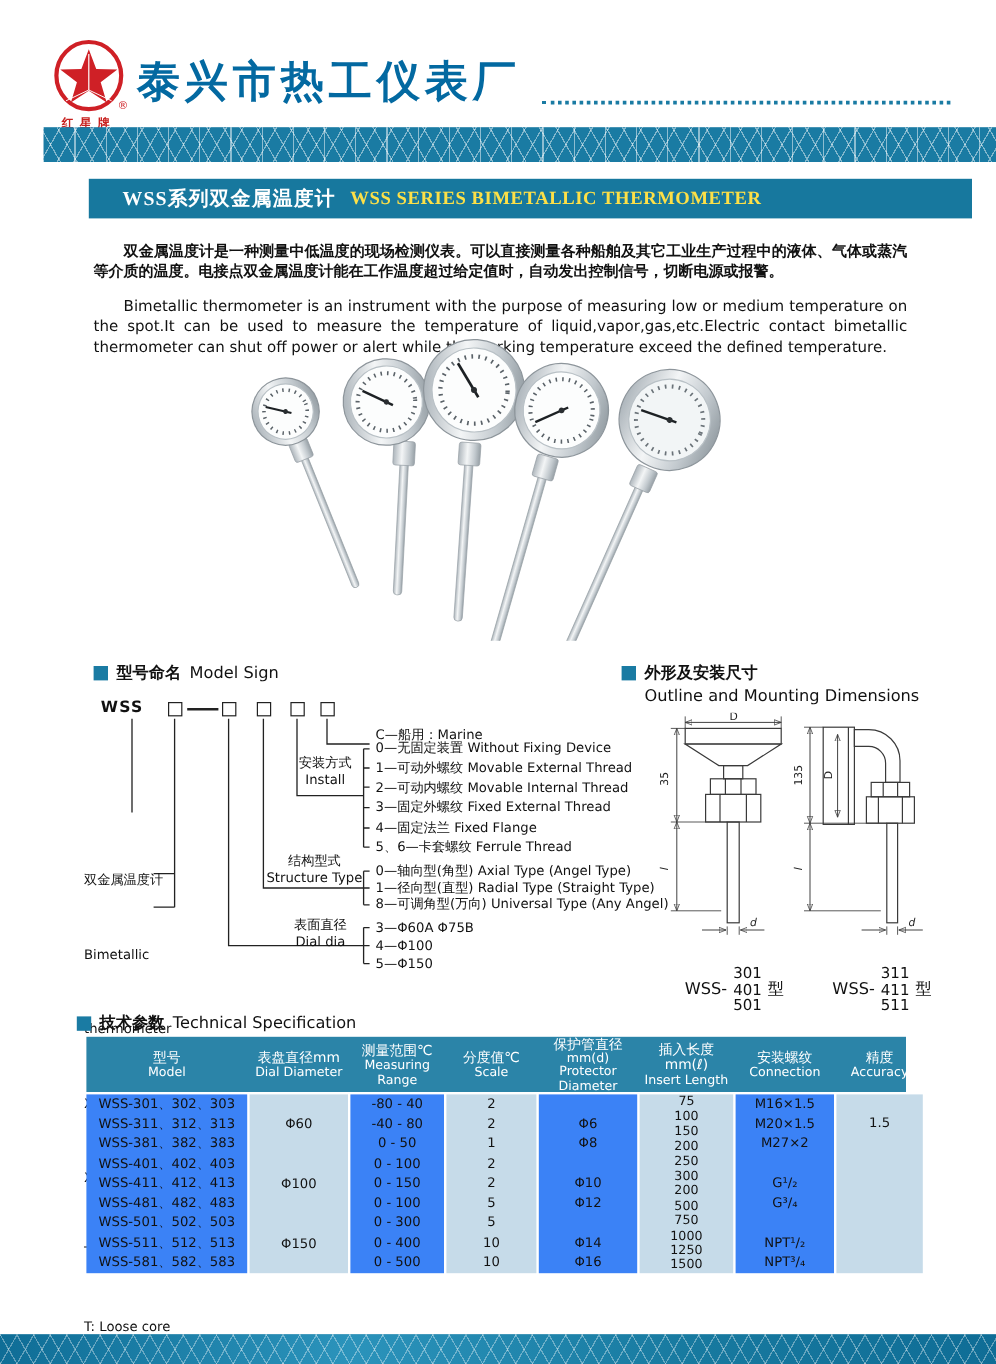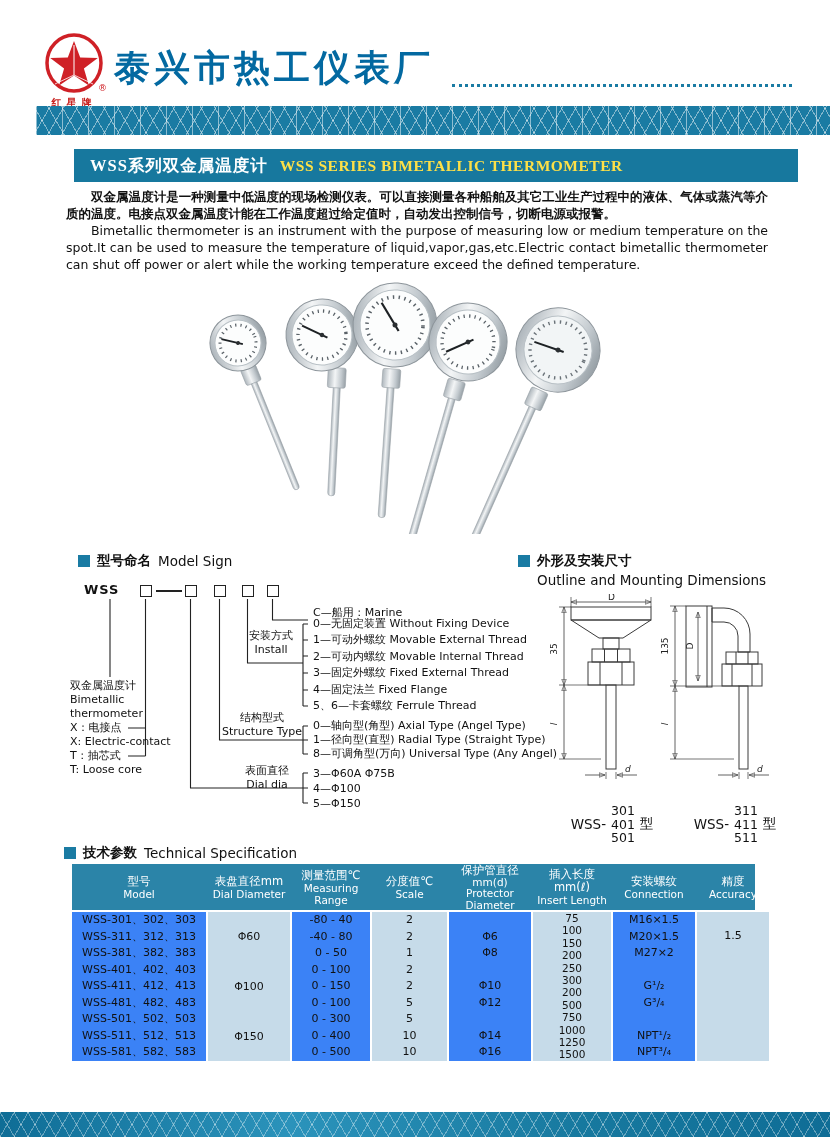--- a/index.html
+++ b/index.html
@@ -14,44 +14,44 @@
   .band{left:36px;right:0;top:106px;height:29px;background-color:#1a7ba3;
     background-image:
       repeating-linear-gradient(60deg, rgba(255,255,255,.45) 0 1px, rgba(255,255,255,0) 1px 12px),
       repeating-linear-gradient(120deg, rgba(255,255,255,.45) 0 1px, rgba(255,255,255,0) 1px 12px),
       repeating-linear-gradient(90deg, rgba(255,255,255,.5) 0 1px, rgba(255,255,255,0) 1px 26px);}
   .band-bottom{left:0;right:0;top:1112px;height:25px;background-color:#1a7ba3;
     background-image:
       repeating-linear-gradient(60deg, rgba(255,255,255,.35) 0 1px, rgba(255,255,255,0) 1px 12px),
       repeating-linear-gradient(120deg, rgba(255,255,255,.35) 0 1px, rgba(255,255,255,0) 1px 12px),
       linear-gradient(90deg,#0f6d96,#2b93bb 35%,#17799f 70%,#0f6d96);}
-  .titlebar{left:74px;top:149px;width:724px;height:33px;background:#17789e;display:flex;align-items:center;}
+  .titlebar{left:74px;top:149px;width:724px;height:33px;background:#17789e;display:flex;align-items:center;padding-left:12px;}
   .titlebar .zh{font-family:"Liberation Serif",serif;font-weight:bold;font-size:16.5px;color:#fff;margin-left:16px;letter-spacing:1px;}
   .titlebar .en{font-family:"Liberation Serif",serif;font-weight:bold;font-size:15.5px;color:#fde047;margin-left:12px;letter-spacing:.5px;}
 
   
   .intro{left:66px;top:188px;width:702px;font-size:12.5px;line-height:17px;text-align:justify;}
-  .intro p{margin:0;text-indent:2em;}
+  .intro p{margin:12px;text-indent:2em;}
   .intro .zh{font-weight:bold;}
 
   
   .sect{display:flex;align-items:center;gap:7px;}
   .bullet{width:12px;height:12px;background:#1a7ba3;flex:0 0 auto;}
   .s-zh{font-weight:bold;font-size:13.5px;}
   .s-en{font-size:13.5px;}
 
   
   .diagram{left:70px;top:583px;width:452px;height:252px;font-size:11px;}
   .diagram .txt{position:absolute;white-space:nowrap;line-height:14px;}
   .mbox{position:absolute;width:10px;height:10px;border:1.4px solid #222;top:2px;background:#fff;}
   .wss{position:absolute;left:14px;top:-1px;font-size:13px;font-weight:bold;letter-spacing:1px;}
   .grp-label{position:absolute;text-align:center;line-height:14px;}
   .optcol div{height:16.4px;line-height:16.4px;white-space:nowrap;}
   .optcol3 div{height:13.8px;line-height:13.8px;white-space:nowrap;}
-  .leftlabels div{height:14px;line-height:14px;white-space:nowrap;}
+  .leftlabels div{height:14px;line-height:14px;white-space:nowrap;margin-top:48px;}
 
   
   .draw{position:absolute;}
   .draw line,.draw rect,.draw polygon,.draw path{stroke:#3a3a3a;fill:none;stroke-width:1;}
   .draw .dim{stroke-width:.8;}
   .draw .ext{stroke-width:.7;}
   .draw text{font-size:9px;fill:#222;stroke:none;font-family:"DejaVu Sans",sans-serif;}
   .draw .it{font-style:italic;}
   .dlabel{position:absolute;width:150px;display:flex;justify-content:center;align-items:center;gap:5px;font-size:13.5px;}
   .dlabel .nums{text-align:center;font-size:12.5px;line-height:13.5px;}

